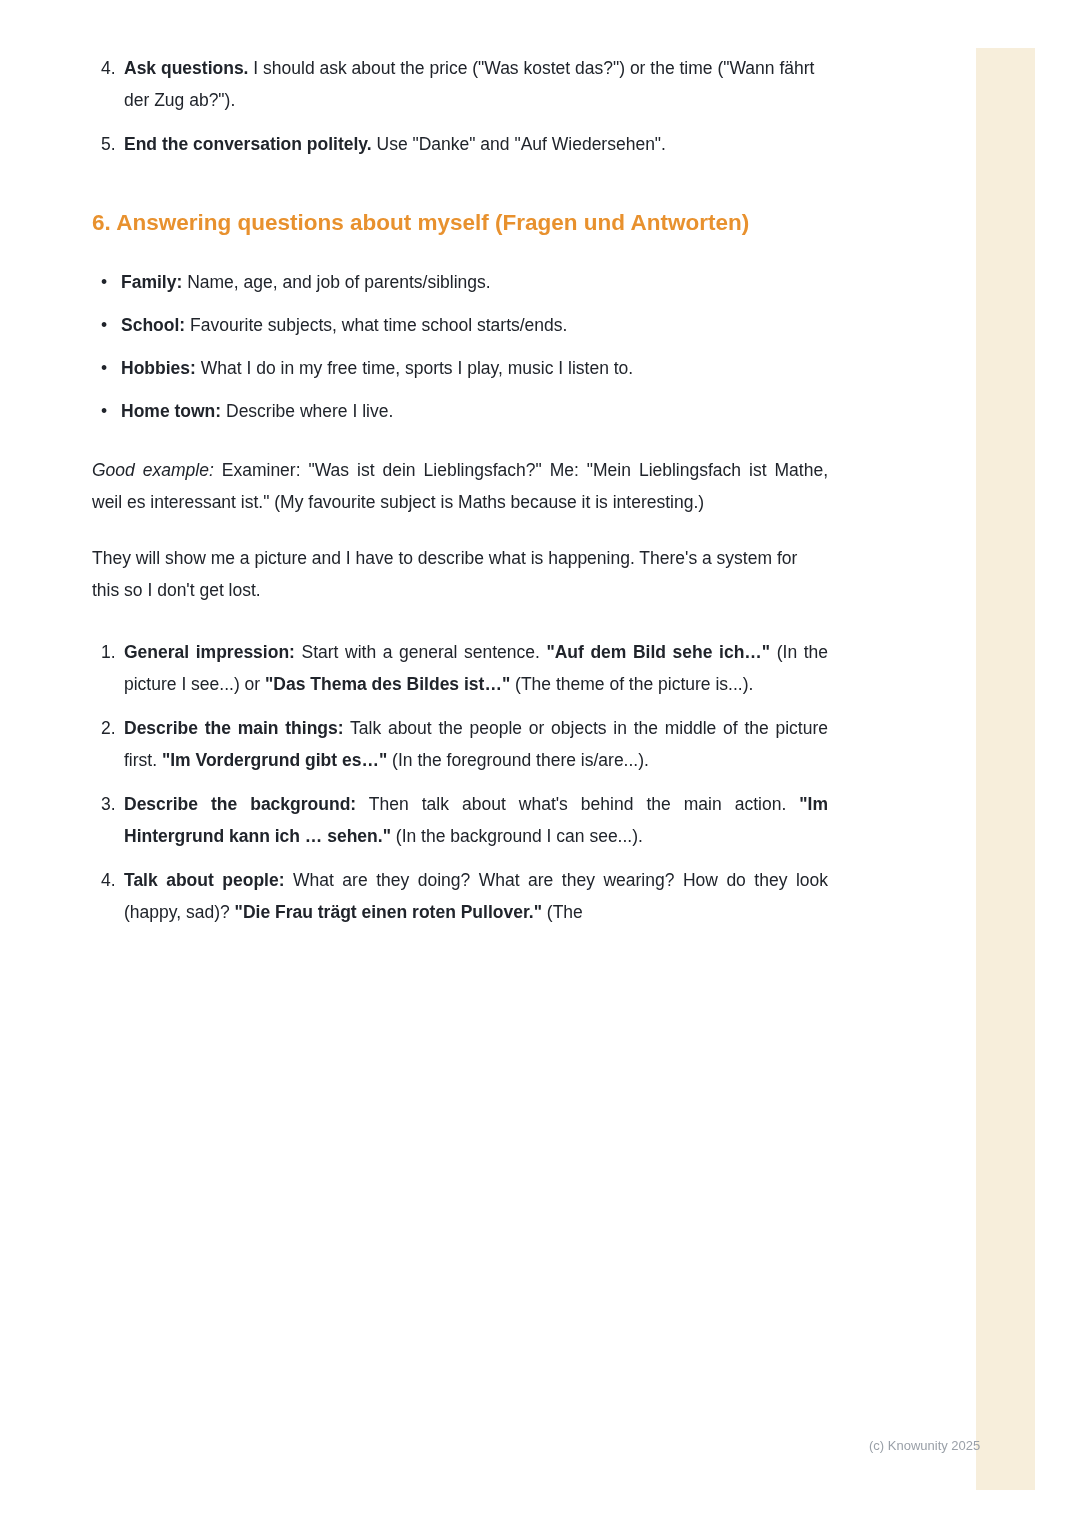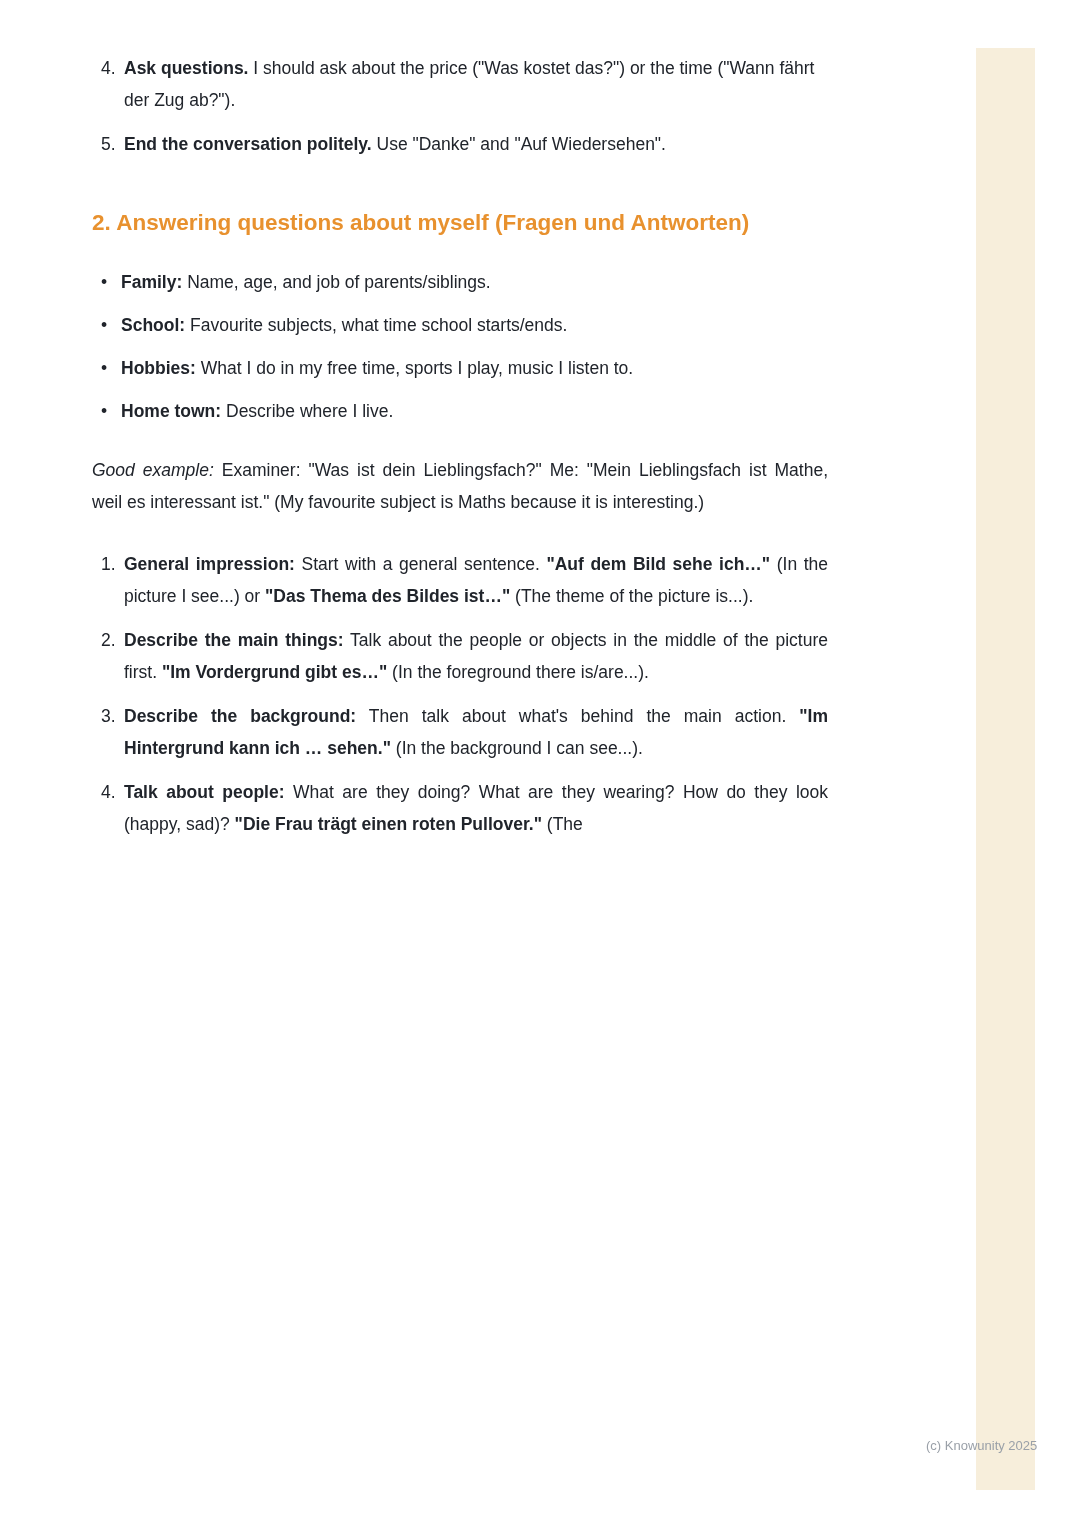--- a/index.html
+++ b/index.html
@@ -43,21 +43,21 @@
     margin-top:46px;
     color:var(--accent);
     font-size:22.5px;line-height:34px;font-weight:700;
   }
   .para{margin-top:24px;}
   .para.gap-lg{margin-top:27px;}
   .steps.lower{margin-top:30px;}
   .bullets{margin-top:26px;}
   .bullets .li{margin-bottom:11px;}
   .watermark{
-    position:absolute;top:1438px;left:926px;
+    position:absolute;top:1438px;left:869px;
     font-size:13px;line-height:15px;color:#9aa0a8;
   }
 </style>
 </head>
 <body>
 
 <div class="page">
 
   <div class="side-strip"></div>
 
@@ -68,21 +68,21 @@
         <span class="li-num">4.</span>
         <p class="li-body"><span class="seg-b">Ask questions.</span><span> I should ask about the price ("Was kostet das?") or the time ("Wann fährt der Zug ab?").</span></p>
       </li>
       <li class="li">
         <span class="li-num">5.</span>
         <p class="li-body"><span class="seg-b">End the conversation politely.</span><span> Use "Danke" and "Auf Wiedersehen".</span></p>
       </li>
     </ol>
 
 
-    <h2 class="heading">2. Answering questions about myself (Fragen und Antworten)</h2>
+    <h2 class="heading">6. Answering questions about myself (Fragen und Antworten)</h2>
 
 
     <ul class="bullets">
       <li class="li">
         <span class="li-bullet">•</span>
         <p class="li-body"><span class="seg-b">Family:</span><span> Name, age, and job of parents/siblings.</span></p>
       </li>
       <li class="li">
         <span class="li-bullet">•</span>
         <p class="li-body"><span class="seg-b">School:</span><span> Favourite subjects, what time school starts/ends.</span></p>
@@ -94,20 +94,21 @@
       <li class="li">
         <span class="li-bullet">•</span>
         <p class="li-body"><span class="seg-b">Home town:</span><span> Describe where I live.</span></p>
       </li>
     </ul>
 
 
     <p class="para just gap-lg"><span class="seg-i">Good example:</span><span> Examiner: "Was ist dein Lieblingsfach?" Me: "Mein Lieblingsfach ist Mathe, weil es interessant ist." (My favourite subject is Maths because it is interesting.)</span></p>
 
 
+    <p class="para">They will show me a picture and I have to describe what is happening. There's a system for this so I don't get lost.</p>
 
     <ol class="steps lower just">
       <li class="li">
         <span class="li-num">1.</span>
         <p class="li-body"><span class="seg-b">General impression:</span><span> Start with a general sentence. </span><span class="seg-b">"Auf dem Bild sehe ich…"</span><span> (In the picture I see...) or </span><span class="seg-b">"Das Thema des Bildes ist…"</span><span> (The theme of the picture is...).</span></p>
       </li>
       <li class="li">
         <span class="li-num">2.</span>
         <p class="li-body"><span class="seg-b">Describe the main things:</span><span> Talk about the people or objects in the middle of the picture first. </span><span class="seg-b">"Im Vordergrund gibt es…"</span><span> (In the foreground there is/are...).</span></p>
       </li>

